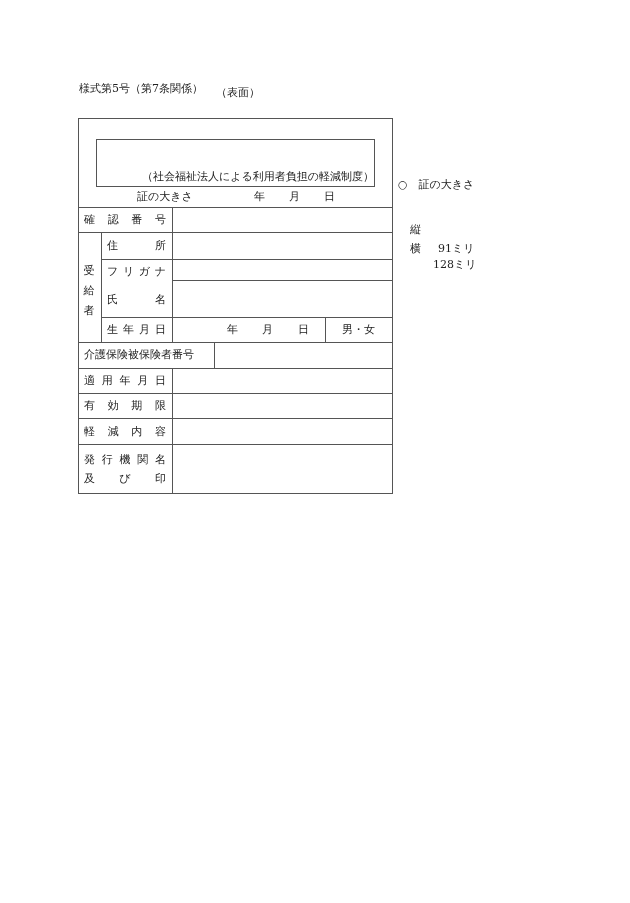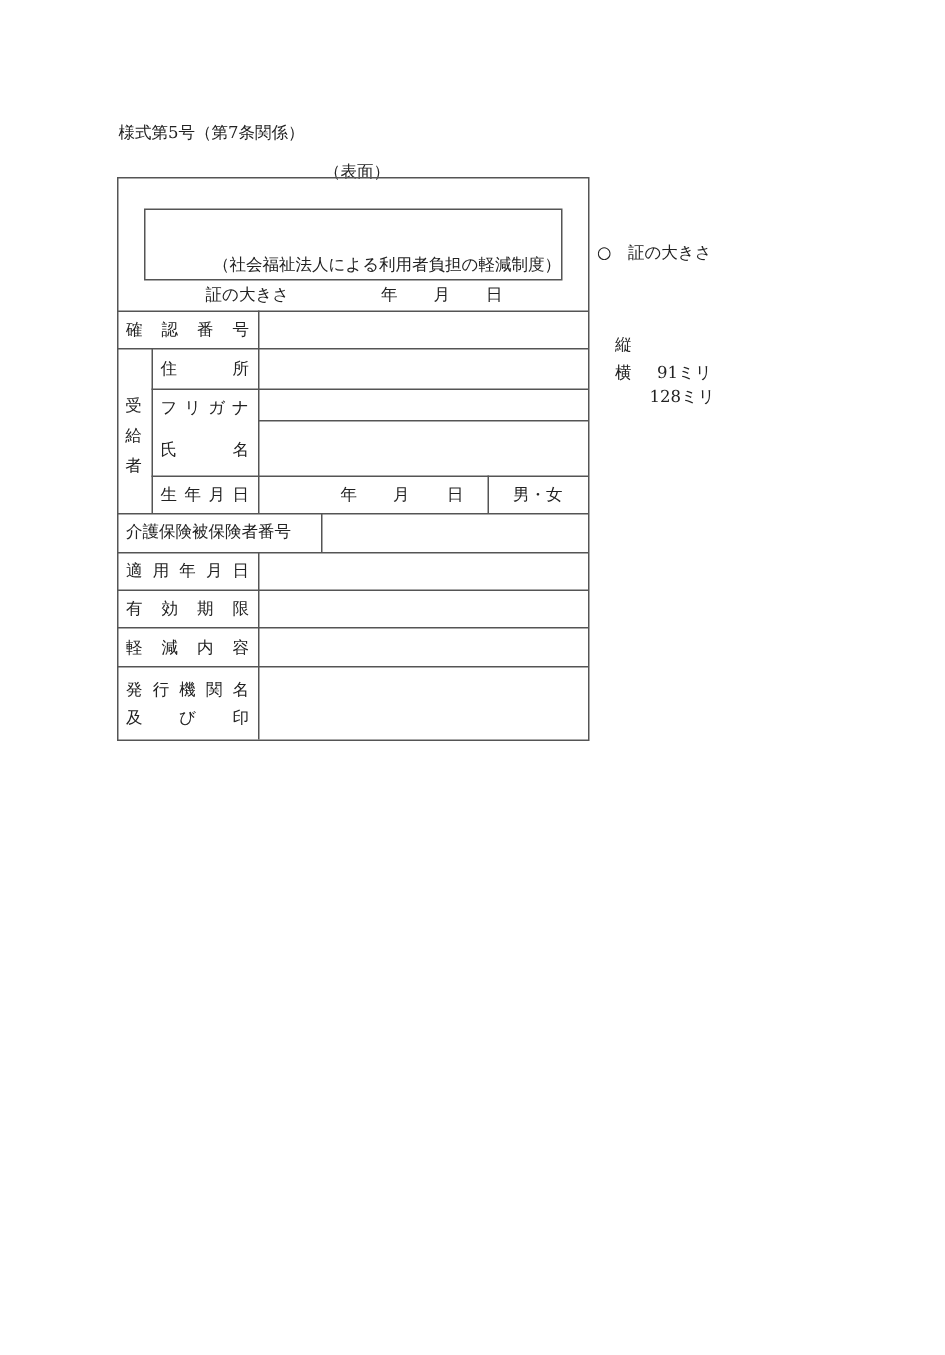--- a/index.html
+++ b/index.html
@@ -11,21 +11,21 @@
     .abs { position: absolute; }
     .txt { font-size: 11px; line-height: 13px; white-space: nowrap; }
     .hl { position: absolute; height: 0; border-top: 1px solid #555; }
     .vl { position: absolute; width: 0; border-left: 1px solid #555; }
     .spaced { display: flex; justify-content: space-between; }
   </style>
 </head>
 <body>
 
 <div class="abs txt" style="left:79px; top:82px;">様式第5号（第7条関係）</div>
-<div class="abs txt" style="left:216px; top:108px;">（表面）</div>
+<div class="abs txt" style="left:216px; top:86px;">（表面）</div>
 
 <div class="abs" style="left:78px; top:118px; width:313px; height:374px; border:1px solid #555;"></div>
 
 <div class="abs" style="left:96px; top:139px; width:277px; height:46px; border:1px solid #555;">
   <div class="abs txt" style="left:0; right:0; top:30px; text-align:right;">（社会福祉法人による利用者負担の軽減制度）</div>
 </div>
 
 <div class="abs txt" style="left:137px; top:190px;">証の大きさ</div>
 <div class="abs txt" style="left:254px; top:190px;">年</div>
 <div class="abs txt" style="left:289px; top:190px;">月</div>
@@ -128,17 +128,17 @@
   <span>関</span>
   <span>名</span>
 </div>
 <div class="abs txt spaced" style="left:84px; width:82px; top:472px;">
   <span>及</span>
   <span>び</span>
   <span>印</span>
 </div>
 <div class="abs" style="left:173px; top:445px; width:218px; height:47px;"></div>
 
-<div class="abs txt" style="left:398px; top:162px;">○　証の大きさ</div>
+<div class="abs txt" style="left:398px; top:178px;">○　証の大きさ</div>
 <div class="abs txt" style="left:410px; top:223px;">縦</div>
 <div class="abs txt" style="left:433px; top:223px;margin-top:35px;">128ミリ</div>
 <div class="abs txt" style="left:410px; top:242px;">横</div>
 <div class="abs txt" style="left:438px; top:242px;">91ミリ</div>
 
 </body></html>

